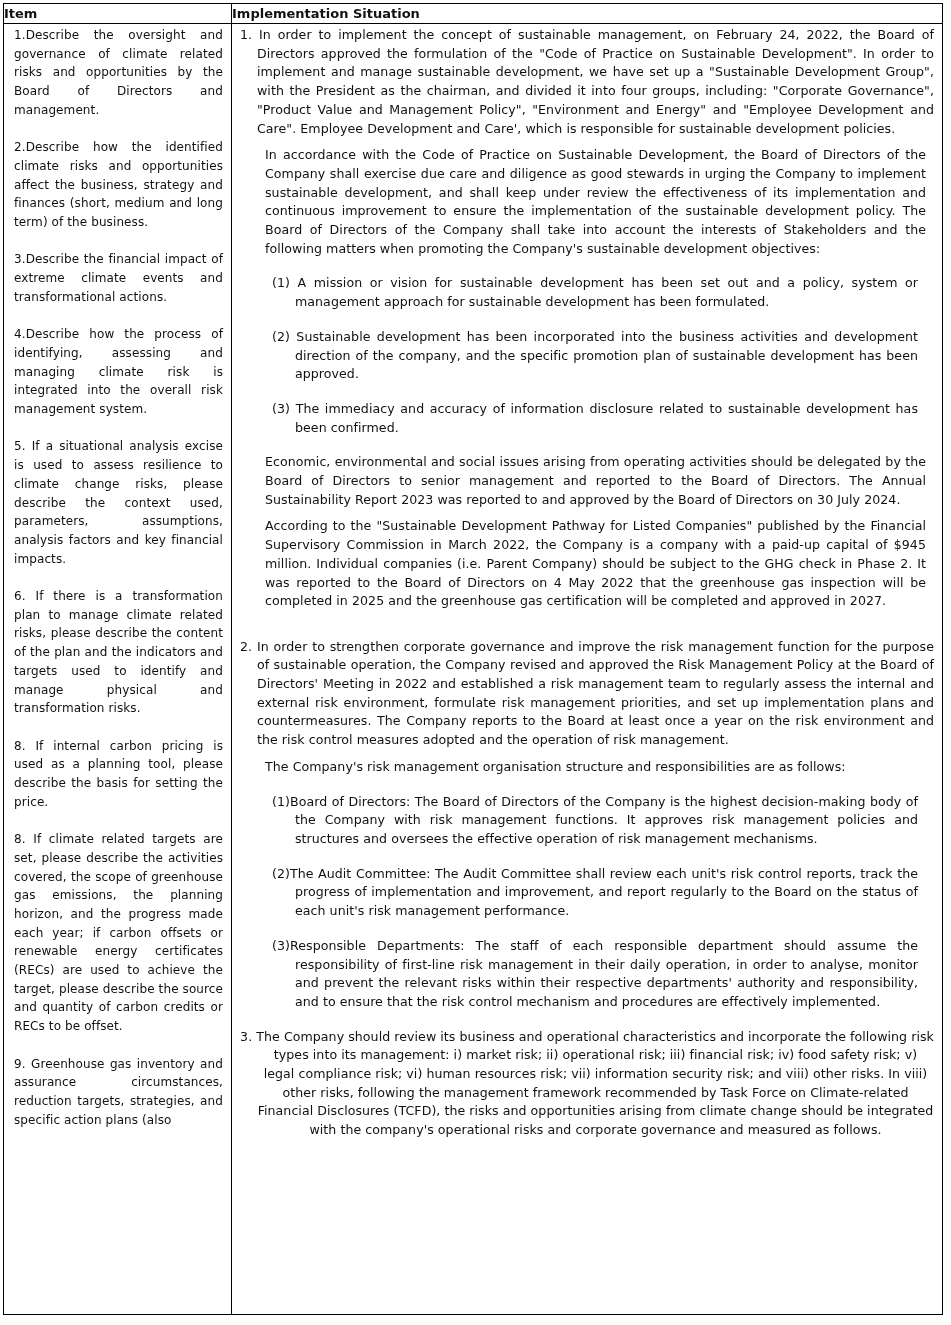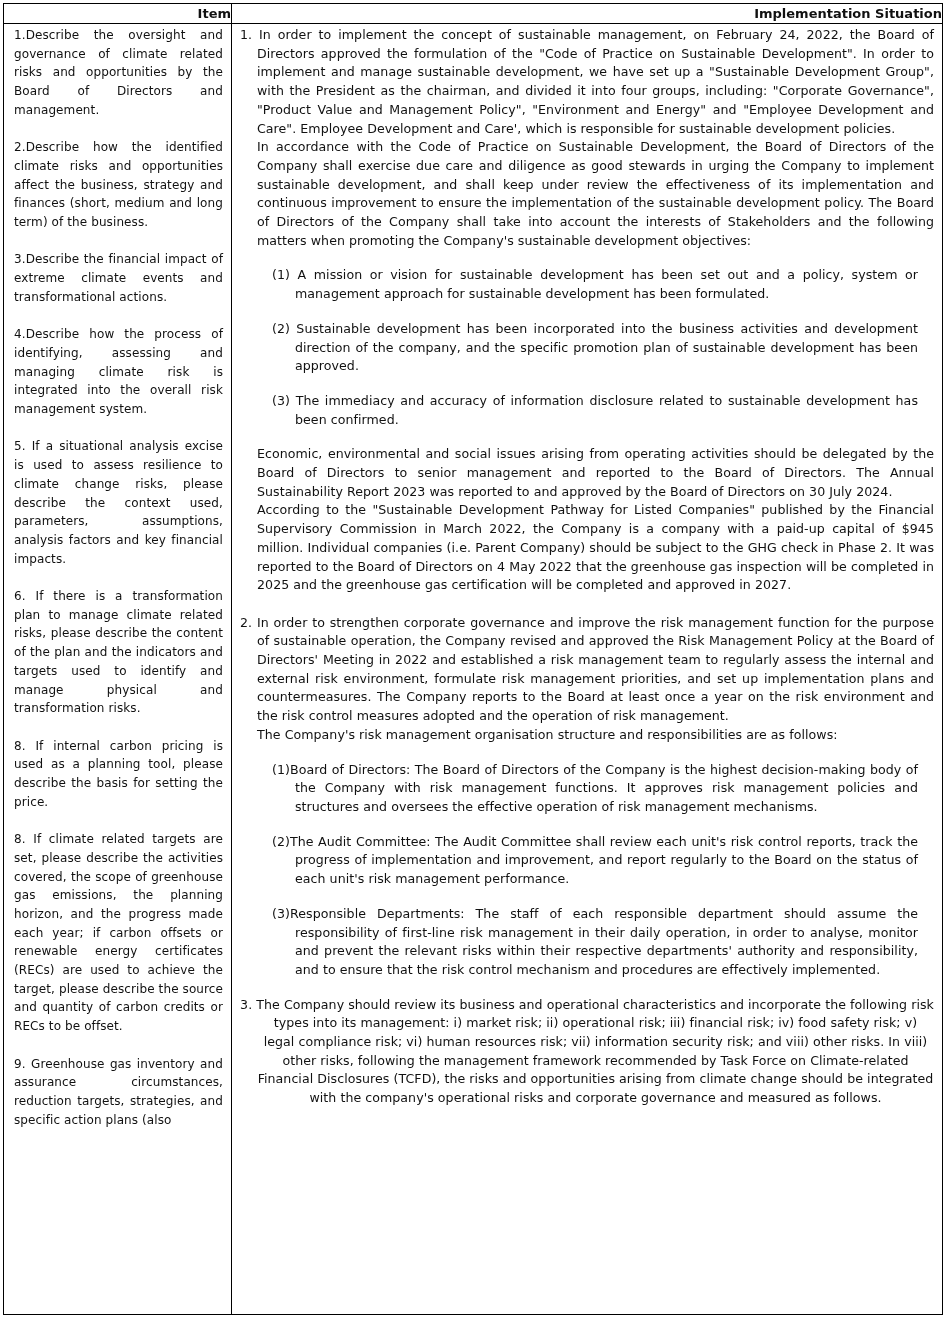--- a/index.html
+++ b/index.html
@@ -24,21 +24,21 @@
       table-layout: fixed;
     }
     .doc-table th, .doc-table td {
       border: 1.5px solid #000000;
       vertical-align: top;
       padding: 0;
     }
     .doc-table th {
       font-size: 13px;
       font-weight: bold;
-      text-align: right;
+      text-align: left;
       height: 19px;
       line-height: 19px;
       padding: 0;
     }
     col.c-item { width: 228px; }
     col.c-impl { width: 711px; }
     .item-cell {
       height: 1290px;
       overflow: hidden;
     }
@@ -58,21 +58,21 @@
       text-align: justify;
       text-align-last: left;
     }
     .impl-col {
       padding: 2px 8px 0 8px;
       font-size: 12.6px;
       line-height: 18.7px;
       letter-spacing: 0.05px;
     }
     .para {
-      margin: 0;
+      margin: 8px;
       text-align: justify;
       padding-left: 17px;
     }
     .hang {
       margin: 0;
       text-align: justify;
       padding-left: 17px;
       text-indent: -17px;
     }
     .sub-hang {

